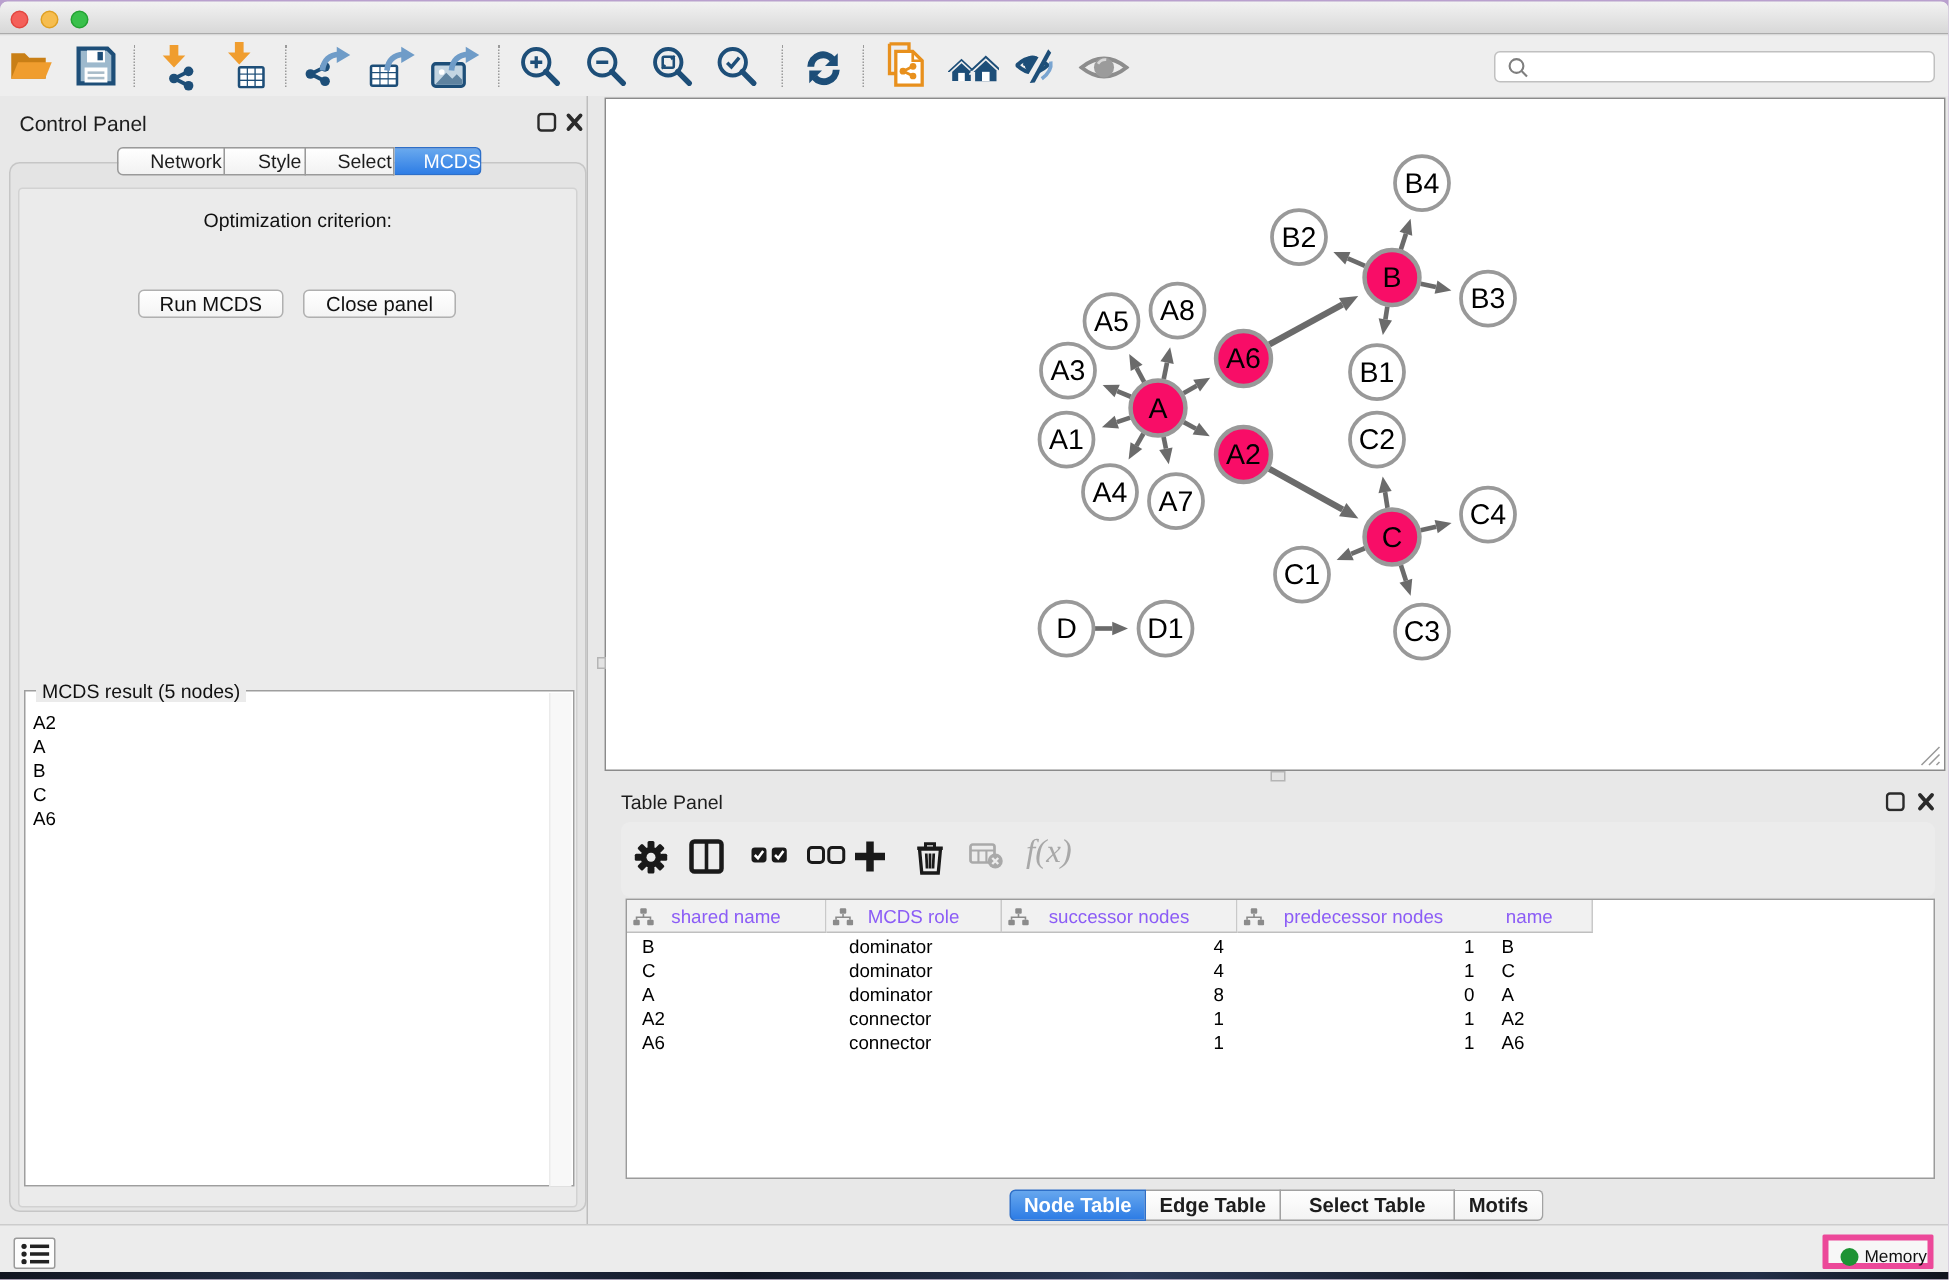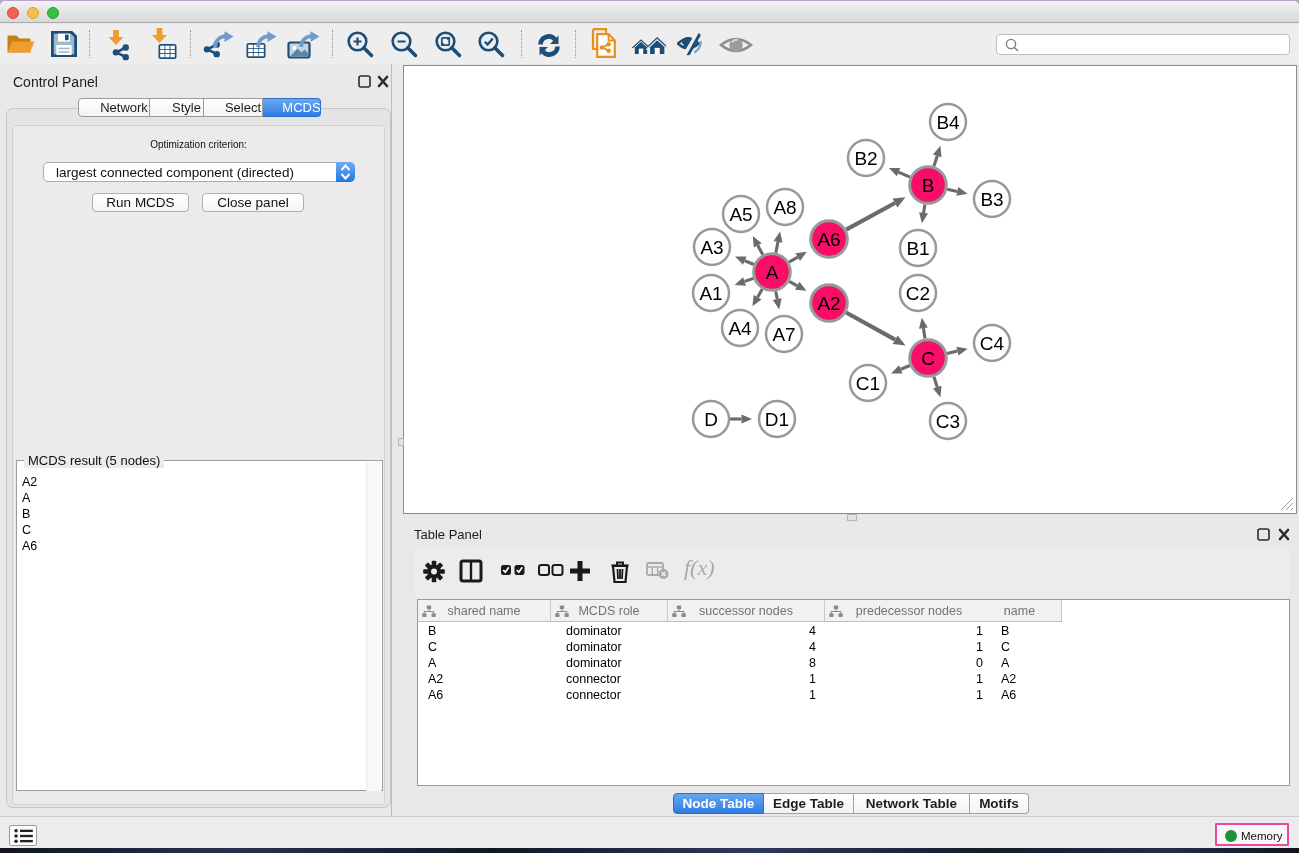--- a/index.html
+++ b/index.html
@@ -19,51 +19,51 @@
 
 #cpanel { position:absolute; left:0; top:63px; width:392px; height:757px; background:#e8e8e8; border-right:1px solid #bdbdbd; }
 #cpanel .hdr { position:absolute; left:13px; top:10px; font-size:14px; color:#1d1d1d; }
 .tabrow { position:absolute; top:34px; left:78px; height:19px; display:flex; font-size:13px; }
 .tabrow .tab { border:1px solid #9a9a9a; border-left:none; background:linear-gradient(#ffffff,#f2f2f2); color:#1d1d1d; display:flex; align-items:center; justify-content:center;padding-left:20px; }
 .tabrow .tab:first-child { border-left:1px solid #9a9a9a; border-radius:4px 0 0 4px; }
 .tabrow .tab:last-child { border-radius:0 4px 4px 0; }
 .tabrow .tab.sel { background:linear-gradient(#69a9ee,#2e7de5); color:#fff; border-color:#2e6fc8; }
 #cptabpanel { position:absolute; left:6px; top:44px; width:385px; height:700px; background:#e4e4e4; border:1px solid #c6c6c6; border-radius:7px; }
 #cpinner { position:absolute; left:5px; top:16px; width:373px; height:680px; background:#ebebeb; border:1px solid #d2d2d2; border-radius:3px; }
-#optlabel { position:absolute; left:0; width:100%; top:13px; text-align:center; font-size:10px; color:#111; }
+#optlabel { position:absolute; left:0; width:100%; top:13px; text-align:center; font-size:13px; color:#111; }
 #dropdown { position:absolute; left:30px; top:36px; width:312px; height:20px; background:#fff; border:1px solid #ababab; border-radius:5px; font-size:13.5px; color:#111; }
 #dropdown .txt { position:absolute; left:12px; top:2px; }
 #dropdown .step { position:absolute; right:-1px; top:-1px; width:19px; height:20px; border-radius:0 5px 5px 0; background:linear-gradient(#6faef5,#2276e2); }
 .btn { position:absolute; top:67px; height:19px; background:linear-gradient(#ffffff,#f4f4f4); border:1px solid #b0b0b0; border-radius:4px; font-size:13.5px; color:#111; text-align:center; line-height:17px; }
 #mcdsbox { position:absolute; left:3px; top:334px; width:367px; height:331px; border:1px solid #9e9e9e; background:#fff; }
 #mcdsbox .lbl { position:absolute; left:7px; top:-8px; background:#ebebeb; padding:0 4px; font-size:13px; color:#111; }
 #mcdsbox .items { position:absolute; left:5px; top:13px; font-size:12.5px; color:#000; line-height:16px; }
 #mcdsbox .sbar { position:absolute; right:1px; top:1px; width:15px; height:329px; background:#f8f8f8; border-left:1px solid #ebebeb; }
 
 #netwin { position:absolute; left:403px; top:64px; width:894px; height:449px; background:#fff; border:1px solid #8b8b8b; }
 #nettitle { position:absolute; left:0; top:0; width:100%; height:20px; background:linear-gradient(#f9f9f9,#d4d4d4); border-bottom:1px solid #b3b3b3; }
 #nettitle .t { position:absolute; left:0; right:0; top:3px; text-align:center; font-size:13px; color:#2e2e2e; }
 .tl2 { position:absolute; top:4.5px; width:11px; height:11px; border-radius:50%; }
 
 #tpanel { position:absolute; left:393px; top:520px; width:906px; height:297px; }
 #tpanel .hdr { position:absolute; left:21px; top:6px; font-size:13px; color:#1d1d1d; }
 #ttoolbar { position:absolute; left:21px; top:27px; width:876px; height:50px; background:#ececec; border-radius:6px; }
 #ttable { position:absolute; left:24px; top:78px; width:873px; height:187px; background:#fff; border:1px solid #9b9b9b; }
-.th { position:absolute; top:0; height:22px; background:#f1f1f1; border-right:1px solid #c9c9c9; border-bottom:1px solid #bfbfbf; font-size:12.5px; color:#737373; text-align:center; line-height:22px; }
+.th { position:absolute; top:0; height:22px; background:#f1f1f1; border-right:1px solid #c9c9c9; border-bottom:1px solid #bfbfbf; font-size:12.5px; color:#8b5cf6; text-align:center; line-height:22px; }
 .td { position:absolute; font-size:12.5px; color:#000; height:16px; line-height:16px; }
 
 .btabrow { position:absolute; left:280px; top:272px; height:21px; display:flex; font-size:13.5px; }
 .btabrow .tab { border:1px solid #a2a2a2; border-left:none; background:linear-gradient(#ffffff,#f3f3f3); color:#1d1d1d; display:flex; align-items:center; justify-content:center;font-weight:bold; }
 .btabrow .tab:first-child { border-left:1px solid #a2a2a2; border-radius:4px 0 0 4px; }
 .btabrow .tab:last-child { border-radius:0 4px 4px 0; }
 .btabrow .tab.sel { background:linear-gradient(#66a7ee,#2d7ce5); color:#fff; border-color:#2e6fc8; }
 
 #statusbar { position:absolute; left:0; top:815px; width:1299px; height:33px; background:#ececec; border-top:1px solid #cccccc; }
 #listbtn { position:absolute; left:9px; top:8px; width:28px; height:21px; background:#fdfdfd; border:1px solid #9a9a9a; border-radius:2px; }
-#membtn { position:absolute; right:10px; top:6px; width:74px; height:23px; background:#f7f7f7; border:2px solid #ec4899; border-radius:1px; font-size:12px; color:#111; }
+#membtn { position:absolute; right:10px; top:6px; width:74px; height:23px; background:#f7f7f7; border:4px solid #ec4899; border-radius:1px; font-size:12px; color:#111; }
 #deskstrip { position:absolute; left:0; top:848px; width:1299px; height:5px; background:linear-gradient(90deg,#11151f,#26334e 18%,#121725 38%,#2c3a59 58%,#161b29 76%,#222e47 90%,#10141d); }
 </style>
 </head>
 <body>
 <div id="win">
   <div id="titlebar">
     <div class="tl" style="left:7px; background:#f4605a; border:1px solid #e2463f;"></div>
     <div class="tl" style="left:27px; background:#f6bd4f; border:1px solid #dfa023;"></div>
     <div class="tl" style="left:47px; background:#39c04b; border:1px solid #24a233;"></div>
   </div>
@@ -228,27 +228,20 @@
   </div>
   <div id="cpanel">
     <div class="hdr">Control Panel</div>
     <svg class="abs" style="left:358px;top:11px" width="32" height="13" viewBox="0 0 32 13">
         <rect x="1" y="1" width="11" height="11" rx="2" fill="none" stroke="#2b2b2b" stroke-width="1.6"></rect>
         <path d="M21 2 L29 11 M29 2 L21 11" stroke="#2b2b2b" stroke-width="2.6" stroke-linecap="round"></path>
       </svg>
     <div id="cptabpanel">
       <div id="cpinner">
         <div id="optlabel">Optimization criterion:</div>
-        <div id="dropdown">
-            <div class="txt">largest connected component (directed)</div>
-            <div class="step"><svg width="19" height="20" viewBox="0 0 19 20">
-                <path d="M5.5 8 L9.5 3.5 L13.5 8" stroke="#fff" stroke-width="2" fill="none"></path>
-                <path d="M5.5 12 L9.5 16.5 L13.5 12" stroke="#fff" stroke-width="2" fill="none"></path>
-              </svg></div>
-          </div>
         <div class="btn" style="left:79px; width:97px;">Run MCDS</div>
         <div class="btn" style="left:189px; width:102px;">Close panel</div>
         <div id="mcdsbox">
           <div class="lbl">MCDS result (5 nodes)</div>
           <div class="items">A2<br>A<br>B<br>C<br>A6</div>
           <div class="sbar"></div>
         </div>
       </div>
     </div>
     <div class="tabrow">
@@ -453,21 +446,21 @@
         <div class="td" style="left:583px;top:71px">A2</div>
         <div class="td" style="left:10px;top:87px">A6</div>
         <div class="td" style="left:148px;top:87px">connector</div>
         <div class="td" style="left:250px;top:87px;width:148px;text-align:right">1</div>
         <div class="td" style="left:407px;top:87px;width:158px;text-align:right">1</div>
         <div class="td" style="left:583px;top:87px">A6</div>
       </div>
     <div class="btabrow">
       <div class="tab sel" style="width:91px;">Node Table</div>
       <div class="tab" style="width:90px;">Edge Table</div>
-      <div class="tab" style="width:116px;">Network Table</div>
+      <div class="tab" style="width:116px;">Select Table</div>
       <div class="tab" style="width:59px;">Motifs</div>
     </div>
   </div>
   <div id="statusbar">
     <div id="listbtn">
         <svg width="19" height="14" viewBox="0 0 16 12" style="position:absolute;left:4px;top:3px">
           <circle cx="1.6" cy="1.6" r="1.5" fill="#222"></circle>
           <circle cx="1.6" cy="6" r="1.5" fill="#222"></circle>
           <circle cx="1.6" cy="10.4" r="1.5" fill="#222"></circle>
           <rect x="5" y="0.6" width="11" height="2" fill="#222"></rect>

